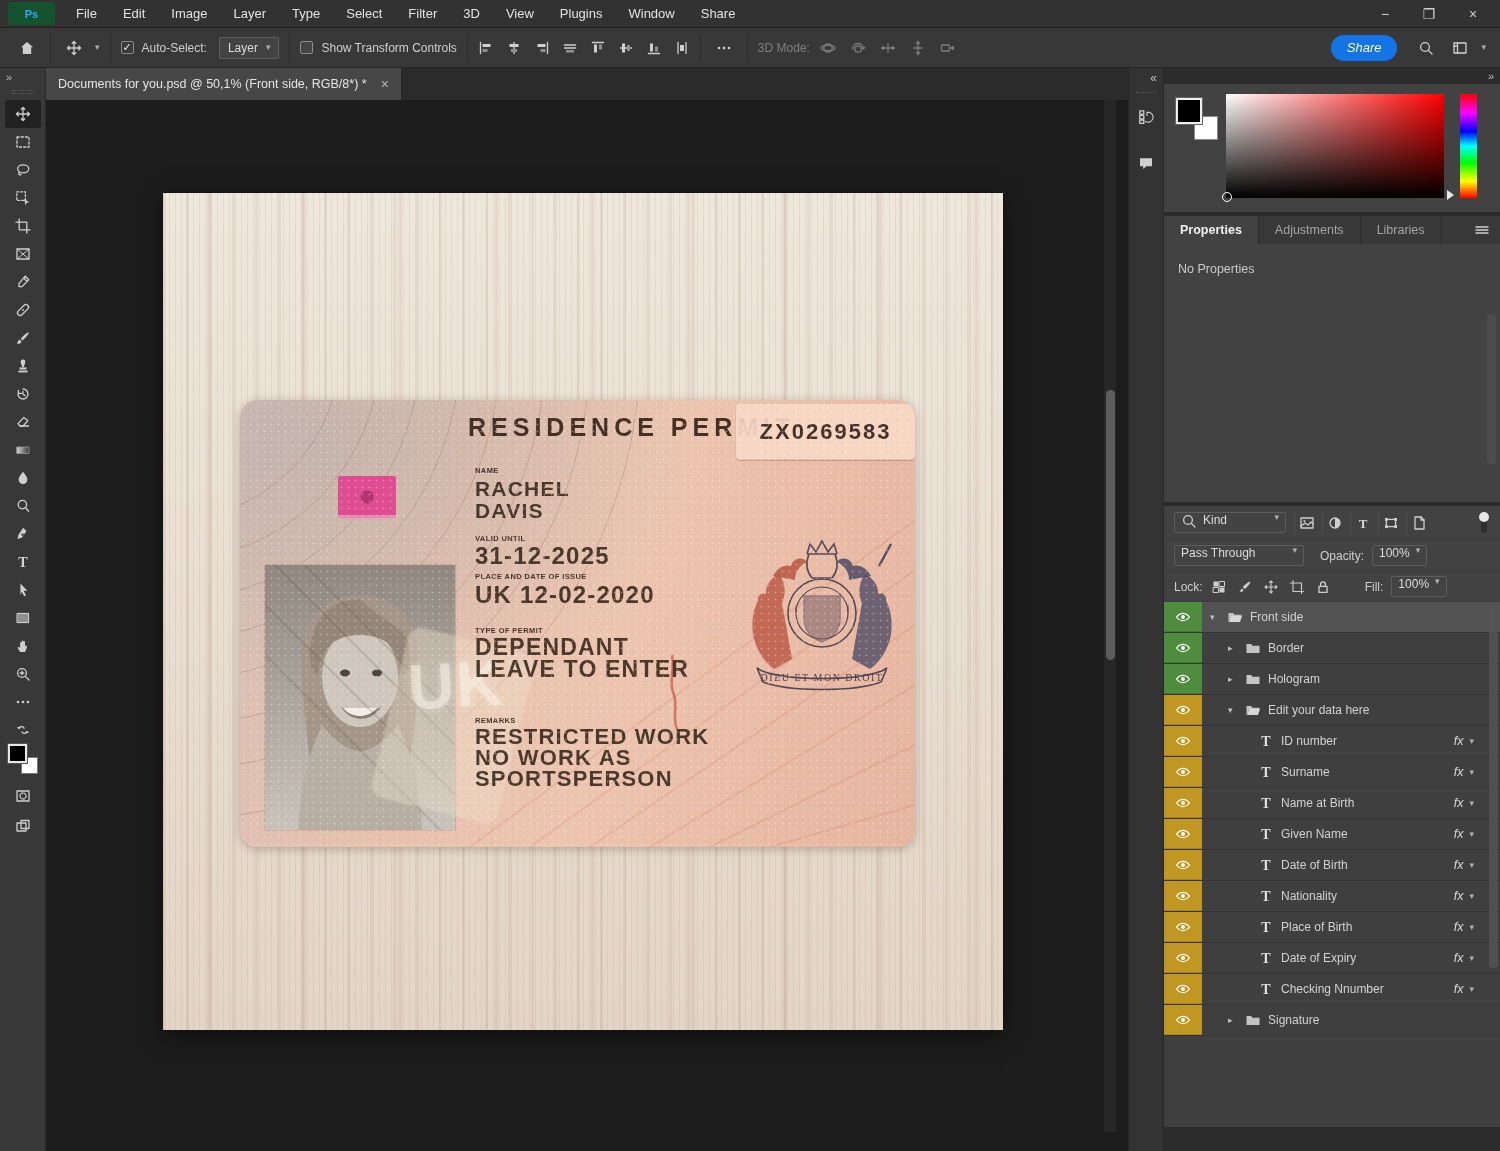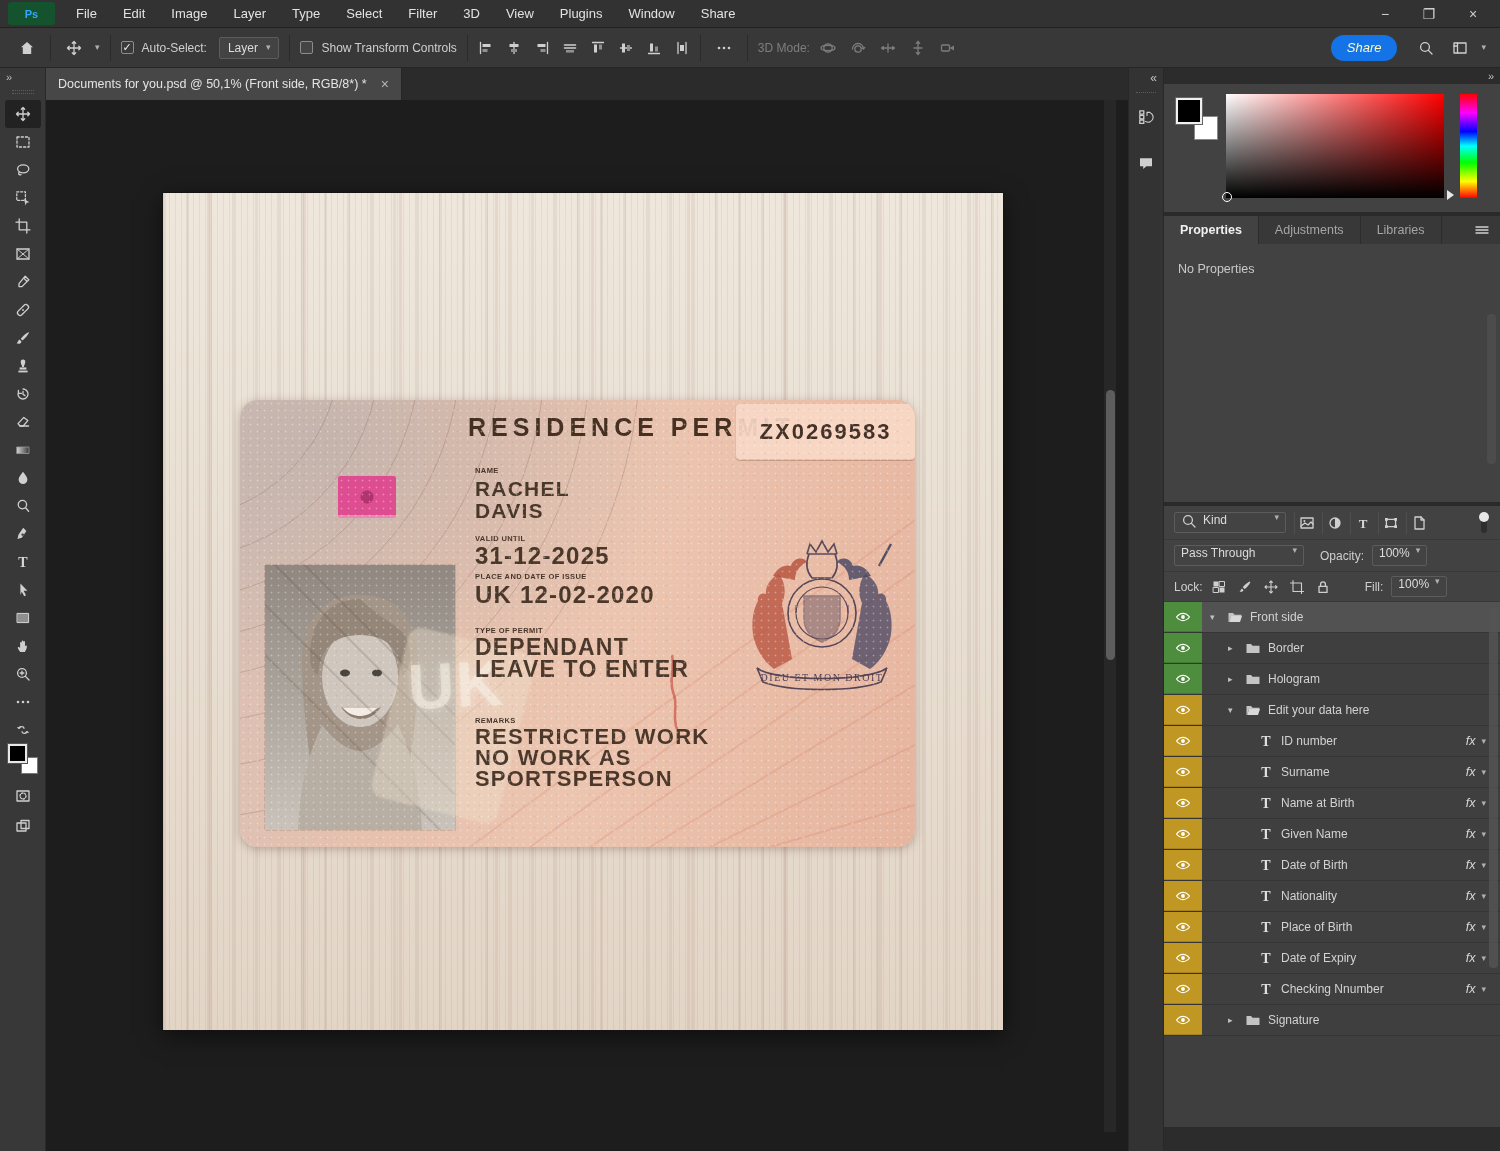--- a/index.html
+++ b/index.html
@@ -164,21 +164,21 @@
   .lock-icons { display:flex; gap:10px; }
 
   #layers-list { flex:1; background:#3f3f3f; overflow:hidden; position:relative; }
   .layer-row { display:flex; align-items:stretch; height:31px; border-bottom:1px solid #353535; position:relative; }
   .eye-cell { width:38px; display:flex; align-items:center; justify-content:center; flex:none; }
   .eye-cell.green { background:#4e8c3e; border-bottom:1px solid #447836; }
   .eye-cell.yellow { background:#bf9722; border-bottom:1px solid #a5821d; }
   .row-body { flex:1; display:flex; align-items:center; gap:7px; font-size:12px; color:#d2d2d2; }
   .layer-row.selected .row-body { background:#525252; }
   .l-chev { color:#c0c0c0; font-size:9px; width:10px; }
-  .fx-wrap { margin-left:auto; display:flex; align-items:center; gap:6px; padding-right:14px;justify-content:flex-end; }
+  .fx-wrap { margin-left:auto; display:flex; align-items:center; gap:6px; padding-right:26px;justify-content:flex-end; }
   .fx-label { font-style:italic; font-size:12.5px; color:#d8d8d8; }
   #list-scroll { position:absolute; right:2px; top:6px; width:9px; height:360px; background:#555; border-radius:4px; opacity:.8; }
   .dock-gap { height:4px; background:#2a2a2a; }
 </style>
 </head>
 <body>
 
 <div id="app">
 
   <div id="menubar">

